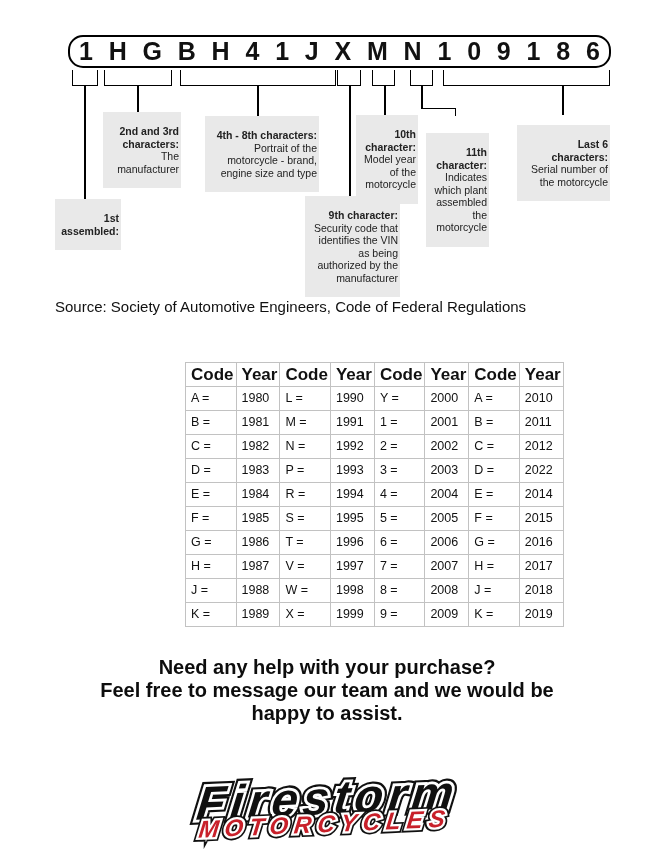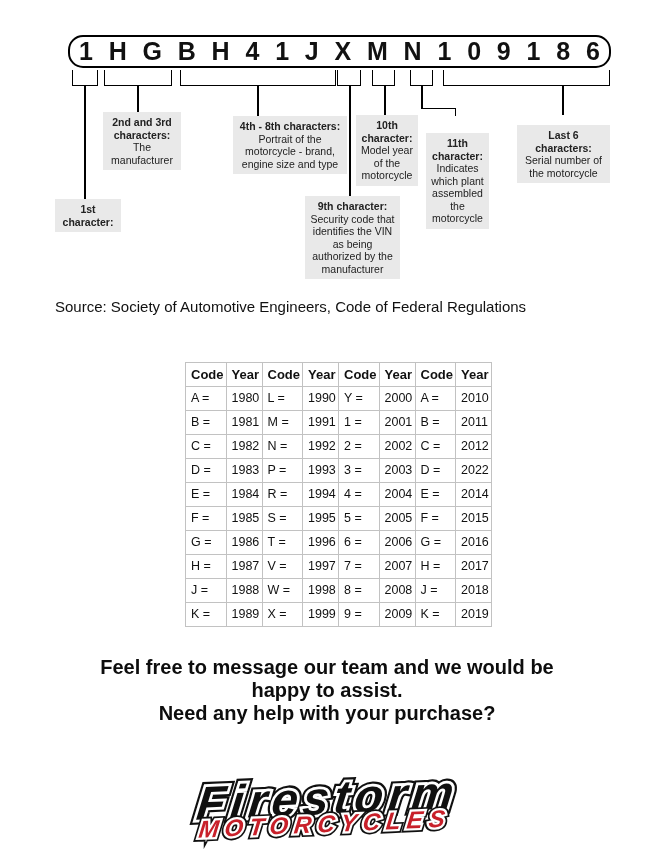--- a/index.html
+++ b/index.html
@@ -37,46 +37,46 @@
   .l3 { left:257px; top:86px; height:30px; }
   .l4 { left:349px; top:86px; height:110px; }
   .l5 { left:384px; top:86px; height:29px; }
   .l6a { left:421px; top:86px;  height:23px; }
   .l6b { left:421px; top:107.5px; width:35px; }
   .l6c { left:454.5px; top:107.5px; height:8px; }
   .l7 { left:562px; top:86px; height:29px; }
 
   
   .callout {
-    position:absolute; background:#e9e9e9; text-align:center;
-    font-size:10.5px; line-height:12.5px; color:#222; padding:4px 2px;
+    position:absolute; background:#e9e9e9; text-align:right;
+    font-size:10.5px; line-height:12.5px; color:#222; padding:13px 2px;
   }
   .callout-title { font-weight:bold; }
   .c1 { left:55px;  top:199px; width:62px; }
   .c2 { left:103px; top:112px; width:74px; }
-  .c3 { left:205px; top:116px; width:110px;margin-left:28px; }
+  .c3 { left:205px; top:116px; width:110px; }
   .c4 { left:305px; top:196px; width:91px; }
   .c5 { left:356px; top:115px; width:58px; }
   .c6 { left:426px; top:133px; width:59px; }
   .c7 { left:517px; top:115px; width:89px;margin-top:10px; }
 
   .source-note { position:absolute; left:55px; top:298px; font-size:15px; color:#111; }
 
   
   .year-table {
     position:absolute; left:185px; top:362px; border-collapse:collapse;
     table-layout:fixed; font-size:12.5px; color:#111;
   }
   .year-table col.code { width:35px; }
   .year-table col.year { width:36px; }
   .year-table th, .year-table td {
     border:1px solid #c2c2c2; padding:4px 2px 4px 5px; line-height:15px;
     text-align:left; white-space:nowrap; overflow:hidden;
   }
-  .year-table th { font-weight:bold; font-size:13px; }
+  .year-table th { font-weight:bold; font-size:17px; }
 
   
   .help {
     position:absolute; top:656px; left:50%; transform:translateX(-50%);
     width:492px; text-align:center; font-weight:bold; font-size:20px;
     line-height:23px; color:#0d0d0d;
   }
 
   
   .logo {
@@ -150,21 +150,21 @@
   <div class="vline l2"></div>
   <div class="vline l3"></div>
   <div class="vline l4"></div>
   <div class="vline l5"></div>
   <div class="vline l6a"></div>
   <div class="hline l6b"></div>
   <div class="vline l6c"></div>
   <div class="vline l7"></div>
 
   <div class="callout c1">
-    <div class="callout-title">1st character:</div>
+    <div class="callout-title">1st assembled:</div>
   </div>
   <div class="callout c2">
     <div class="callout-title">2nd and 3rd characters:</div>
     <div class="callout-body">The manufacturer</div>
   </div>
   <div class="callout c3">
     <div class="callout-title">4th - 8th characters:</div>
     <div class="callout-body">Portrait of the motorcycle - brand, engine size and type</div>
   </div>
   <div class="callout c4">
@@ -325,22 +325,22 @@
           <td>1999</td>
           <td>9 =</td>
           <td>2009</td>
           <td>K =</td>
           <td>2019</td>
         </tr>
       </tbody>
   </table>
 
   <div class="help">
+    <div>Need any help with your purchase?</div>
     <div>Feel free to message our team and we would be happy to assist.</div>
-    <div>Need any help with your purchase?</div>
   </div>
 
   <div class="logo">
     <div class="logo-word brand-word">
       <span class="layer stroke-black">Firestorm</span>
       <span class="layer abs stroke-white">Firestorm</span>
       <span class="layer abs fill-dark">Firestorm</span>
     </div>
     <div class="logo-word tagline-word">
       <span class="layer stroke-black">MOTORCYCLES</span>

